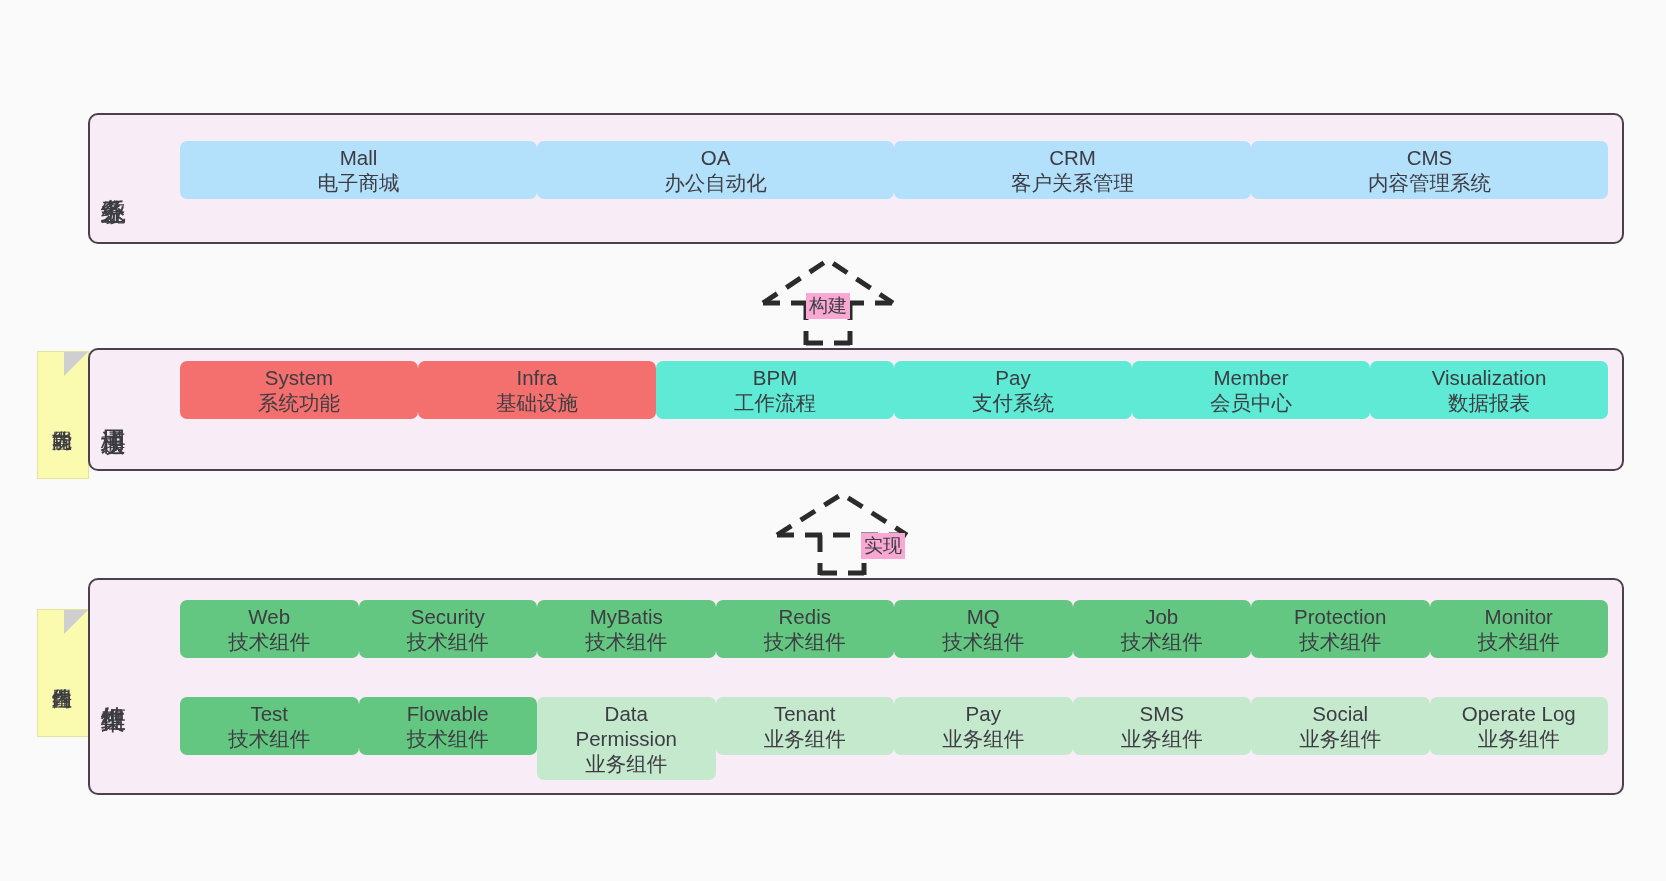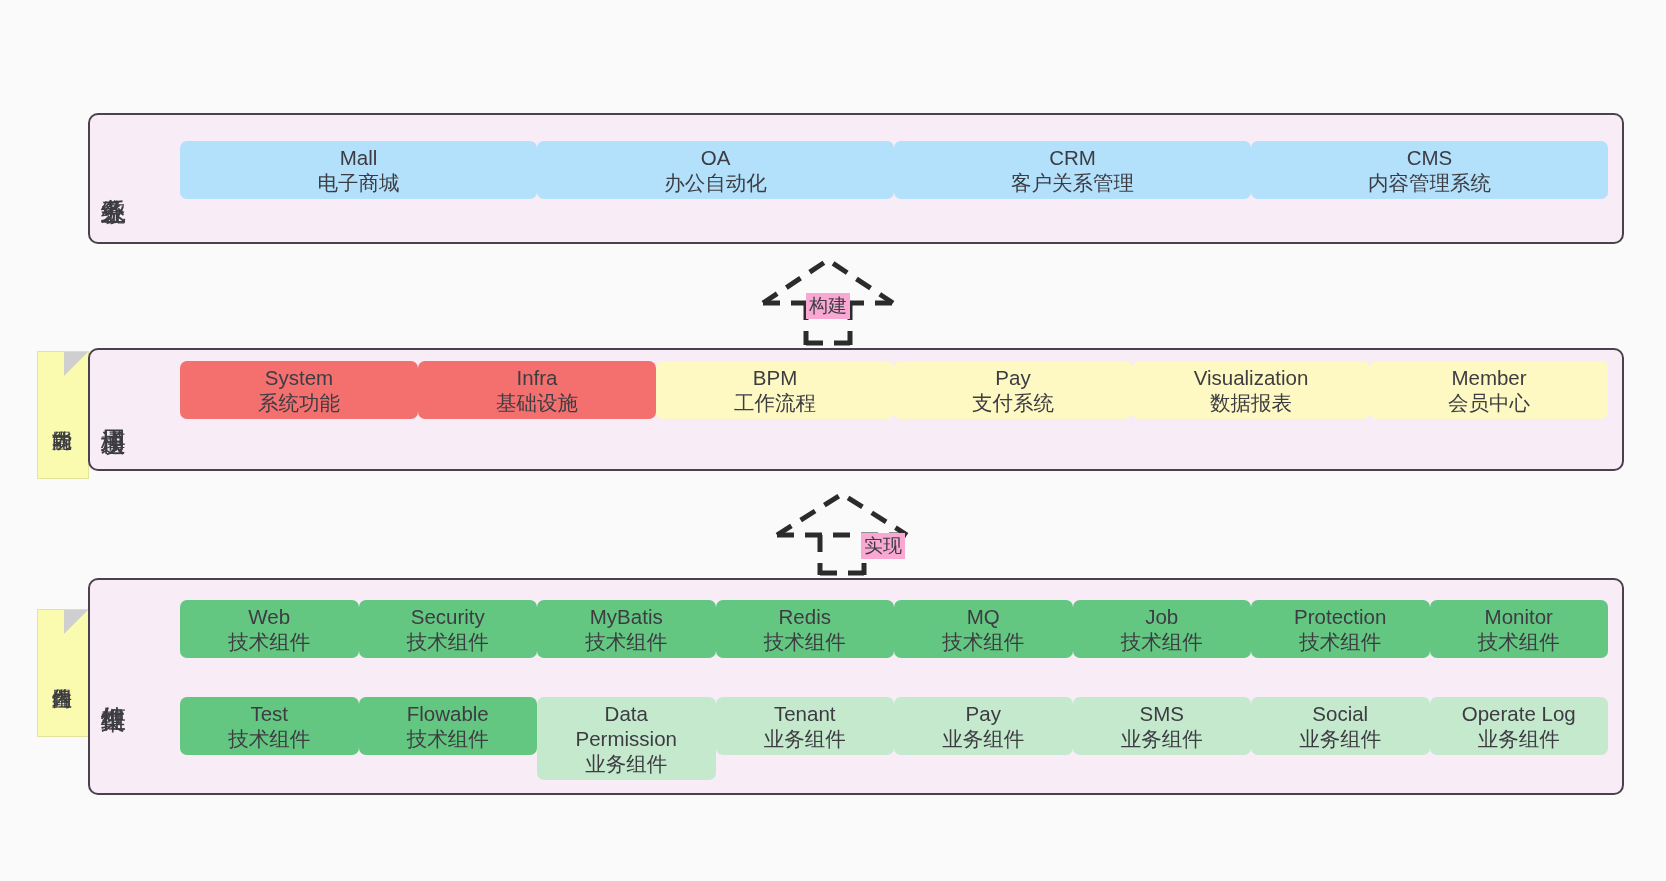--- a/index.html
+++ b/index.html
@@ -79,21 +79,21 @@
     padding: 4px 6px;
     box-sizing: border-box;
     user-select: none;
   }
   .cell .en { display: block; }
   .cell .cn { display: block; }
 
   
   .c-blue        { background: #b3e0fb; }
   .c-red         { background: #f4706f; }
-  .c-pink        { background: #fef9c3; }
+  .c-pink        { background: #5eead4; }
   .c-green       { background: #64c781; }
   .c-green-light { background: #c5e9cd; }
 
   
   .note {
     position: absolute;
     box-sizing: border-box;
     background: #fbfbaf;
     border: 1.2px solid #e3e39c;
     z-index: 2;
@@ -202,26 +202,26 @@
         </div>
         <div class="cell c-pink">
           <span class="en">BPM</span>
           <span class="cn">工作流程</span>
         </div>
         <div class="cell c-pink">
           <span class="en">Pay</span>
           <span class="cn">支付系统</span>
         </div>
         <div class="cell c-pink">
+          <span class="en">Member</span>
+          <span class="cn">会员中心</span>
+        </div>
+        <div class="cell c-pink">
           <span class="en">Visualization</span>
           <span class="cn">数据报表</span>
-        </div>
-        <div class="cell c-pink">
-          <span class="en">Member</span>
-          <span class="cn">会员中心</span>
         </div>
       </div>
     </div>
   </div>
 
   <div class="connector" style="left:772px; top:489px; width:140px; height:86px;">
     <svg width="140" height="86" viewBox="0 0 140 86">
       <polyline points="5,46 70,5 135,46" fill="none" stroke="#2b2b2b" stroke-width="5" stroke-dasharray="17,11" stroke-linecap="butt"></polyline>
       <polyline points="48,46 48,86" fill="none" stroke="#2b2b2b" stroke-width="5" stroke-dasharray="17,11"></polyline>
       <polyline points="92,46 92,86" fill="none" stroke="#2b2b2b" stroke-width="5" stroke-dasharray="17,11"></polyline>

